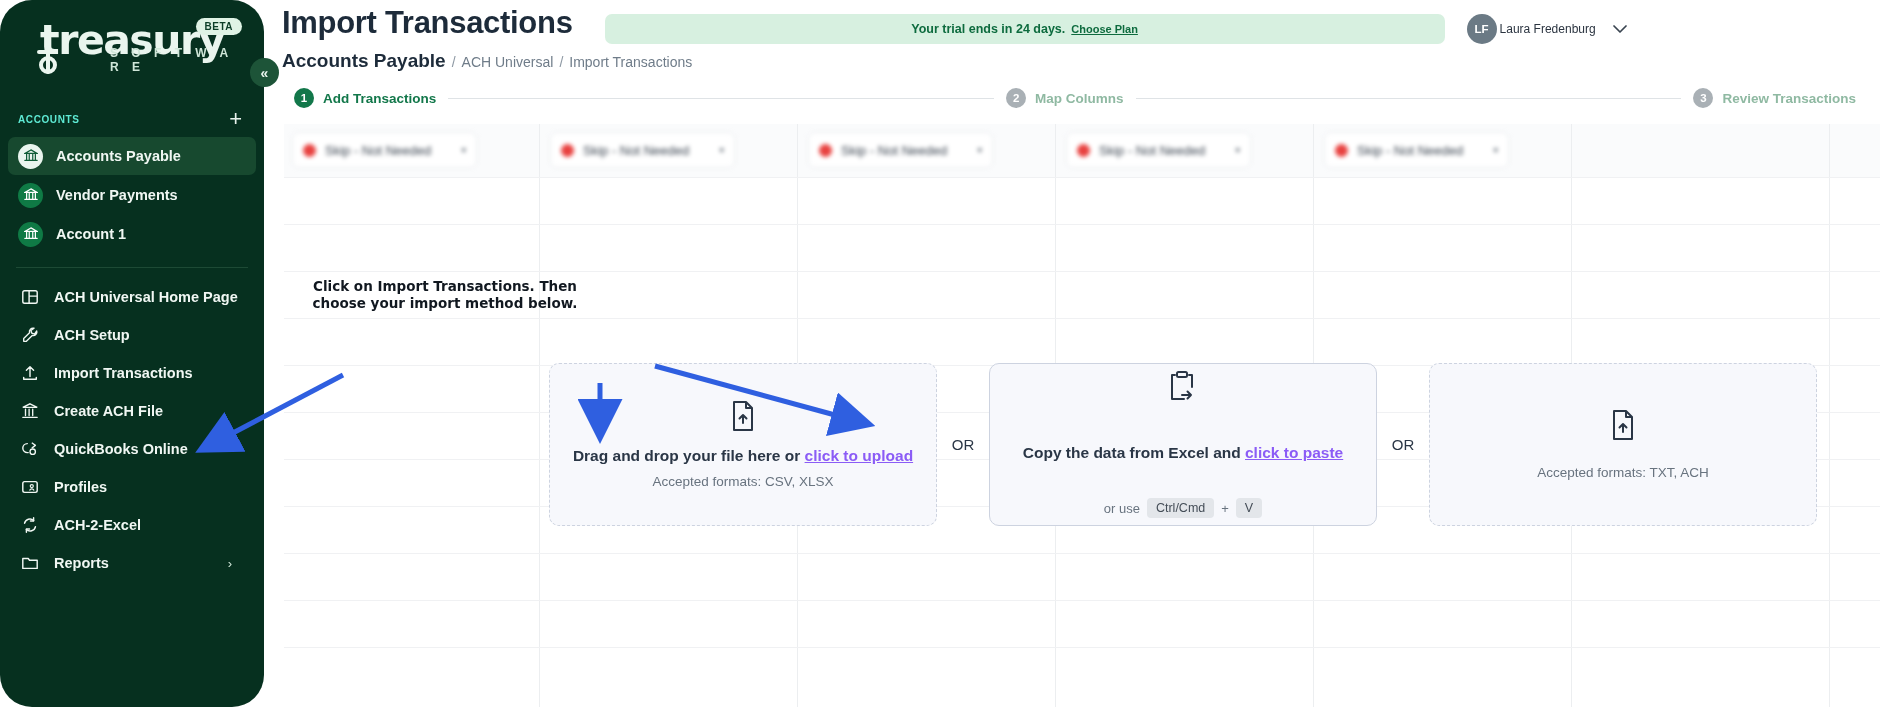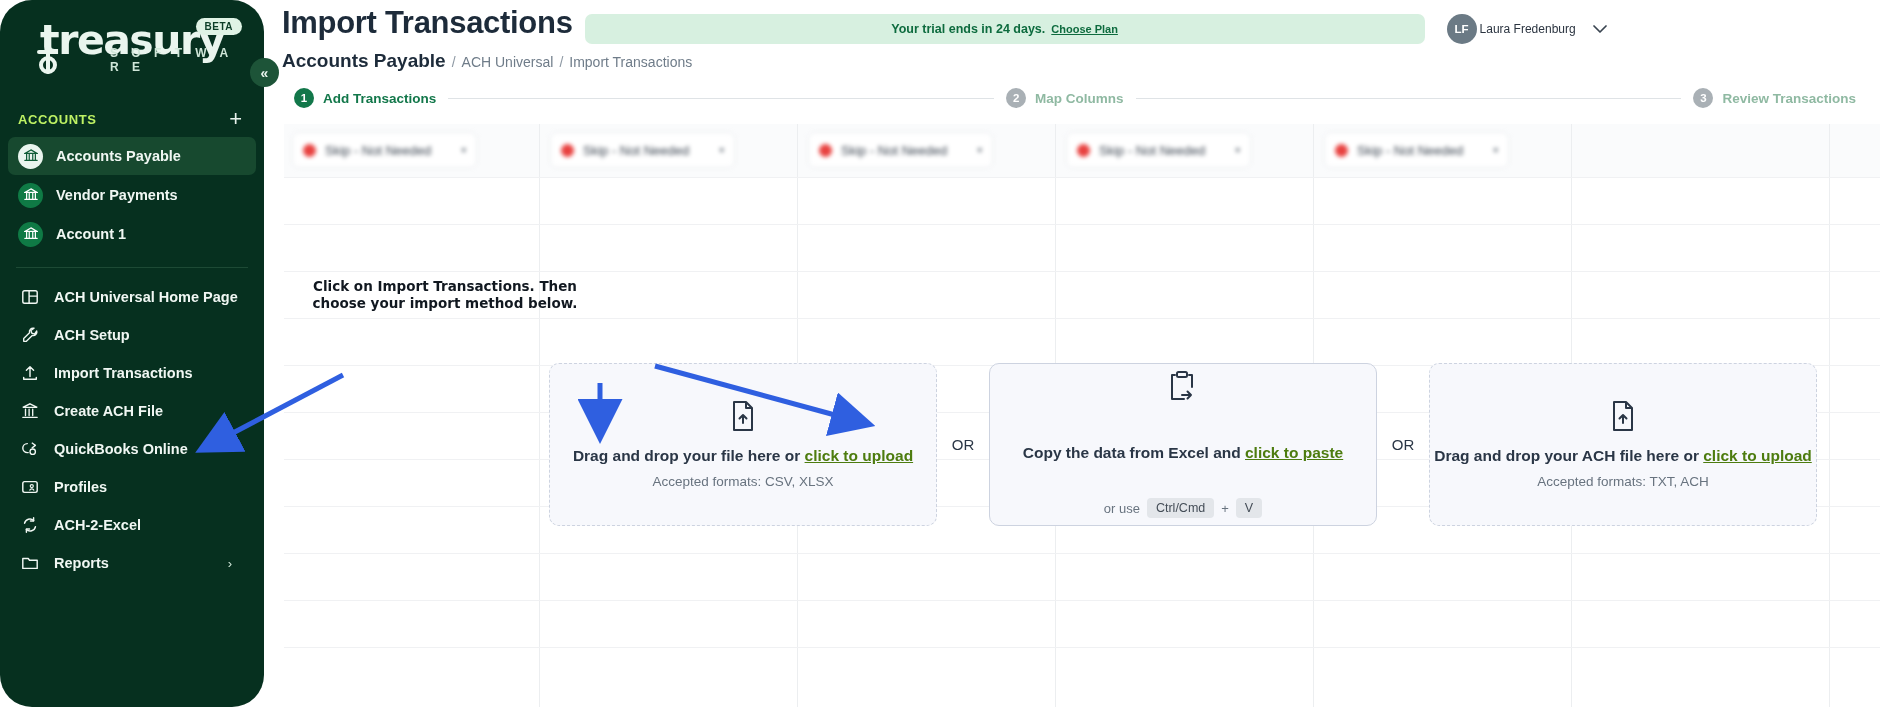--- a/index.html
+++ b/index.html
@@ -44,21 +44,21 @@
   }
   .logo-mark {
     position: absolute; left: 34px; top: 20px;
     width: 30px; height: 38px;
   }
 
   .sec-head {
     display: flex; align-items: center; justify-content: space-between;
     padding: 0 18px; height: 34px; margin-top: 10px;
   }
-  .sec-head .t { font-size: 13px; font-weight: 700; letter-spacing: .6px; color: #bef264; }
+  .sec-head .t { font-size: 10px; font-weight: 700; letter-spacing: .6px; color: #5eead4; }
   .plus {
     font-size: 22px; line-height: 1; color: #e8f2ec; font-weight: 300;
     cursor: pointer; padding: 0 4px;
   }
 
   .acct {
     display: flex; align-items: center; gap: 13px;
     height: 38px; margin: 1px 8px; padding: 0 10px;
     border-radius: 7px; cursor: pointer;
   }
@@ -97,21 +97,21 @@
 
   #topbar {
     display: flex; align-items: flex-start; height: 52px;
     padding: 0 24px 0 18px; position: relative;
   }
   #page-title {
     font-size: 31px; font-weight: 700; color: #1d2b3a;
     letter-spacing: -.3px; line-height: 46px; white-space: nowrap;
   }
   #trial {
-    flex: 1 1 auto; margin: 14px 0 0 12px; height: 30px;
+    flex: 1 1 auto; margin: 14px 0 0 32px; height: 30px;
     background: #d7f0e0; border-radius: 7px;
     display: flex; align-items: center; justify-content: center;
     max-width: 840px;
   }
   #trial .txt { font-size: 12.5px; font-weight: 700; color: #0d6b3e; }
   #trial .lnk { font-size: 11px; font-weight: 700; color: #0d6b3e; text-decoration: underline; margin-left: 6px; cursor: pointer; }
 
   #userbox { display: flex; align-items: center; gap: 3px; margin: 14px 0 0 22px; white-space: nowrap; }
   #avatar {
     width: 30px; height: 30px; border-radius: 50%; background: #6b7a85;
@@ -178,21 +178,21 @@
   .card {
     width: 388px; height: 163px;
     background: #f7f8fc; border-radius: 10px;
     display: flex; flex-direction: column; align-items: center; justify-content: center;
     cursor: pointer;
   }
   .card.dashed { border: 1.5px dashed #cdd3e0; }
   .card.solid { border: 1.5px solid #cdd3e0; gap: 27px; }
   .card .icon { margin-bottom: 12px; }
   .card .l1 { font-size: 15.5px; font-weight: 700; color: #2a3646; }
-  .card .l1 .a { color: #4d7c0f; text-decoration: underline; }
+  .card .l1 .a { color: #8b5cf6; text-decoration: underline; }
   .card .l2 { font-size: 13.5px; color: #68737f; margin-top: 9px; }
   .card .kb { font-size: 13px; color: #68737f; margin-top: 9px; display: flex; align-items: center; gap: 7px; }
   .key {
     background: #e3e6ea; border-radius: 4px; padding: 3px 9px;
     font-size: 12.5px; color: #444d57;
   }
   .or { font-size: 15px; color: #2a3646; padding: 0 14px; width: 52px; text-align: center; }
 
   
   #annot {
@@ -467,23 +467,20 @@
       <div class="or">OR</div>
 
       <div class="card dashed">
         <span class="icon">
           <svg width="26" height="30" viewBox="0 0 26 30">
             <path d="M4 1h12l6 6v22H4z" stroke="#2a3646" stroke-width="2" fill="none" stroke-linejoin="round"></path>
             <path d="M16 1v6h6" stroke="#2a3646" stroke-width="2" fill="none" stroke-linejoin="round"></path>
             <path d="M13 22v-8M9.5 17.5L13 14l3.5 3.5" stroke="#2a3646" stroke-width="2" fill="none" stroke-linecap="round" stroke-linejoin="round"></path>
           </svg>
         </span>
-        <div class="l1">
-          <span>Drag and drop your ACH file here or </span><span class="a">click to upload</span>
-        </div>
         <div class="l2">Accepted formats: TXT, ACH</div>
       </div>
 
     </div>
   </main>
 
   <div id="annot">Click on Import Transactions.  Then choose your import method below.</div>
 
   <svg class="arrows" viewBox="0 0 1880 707">
     <defs>

